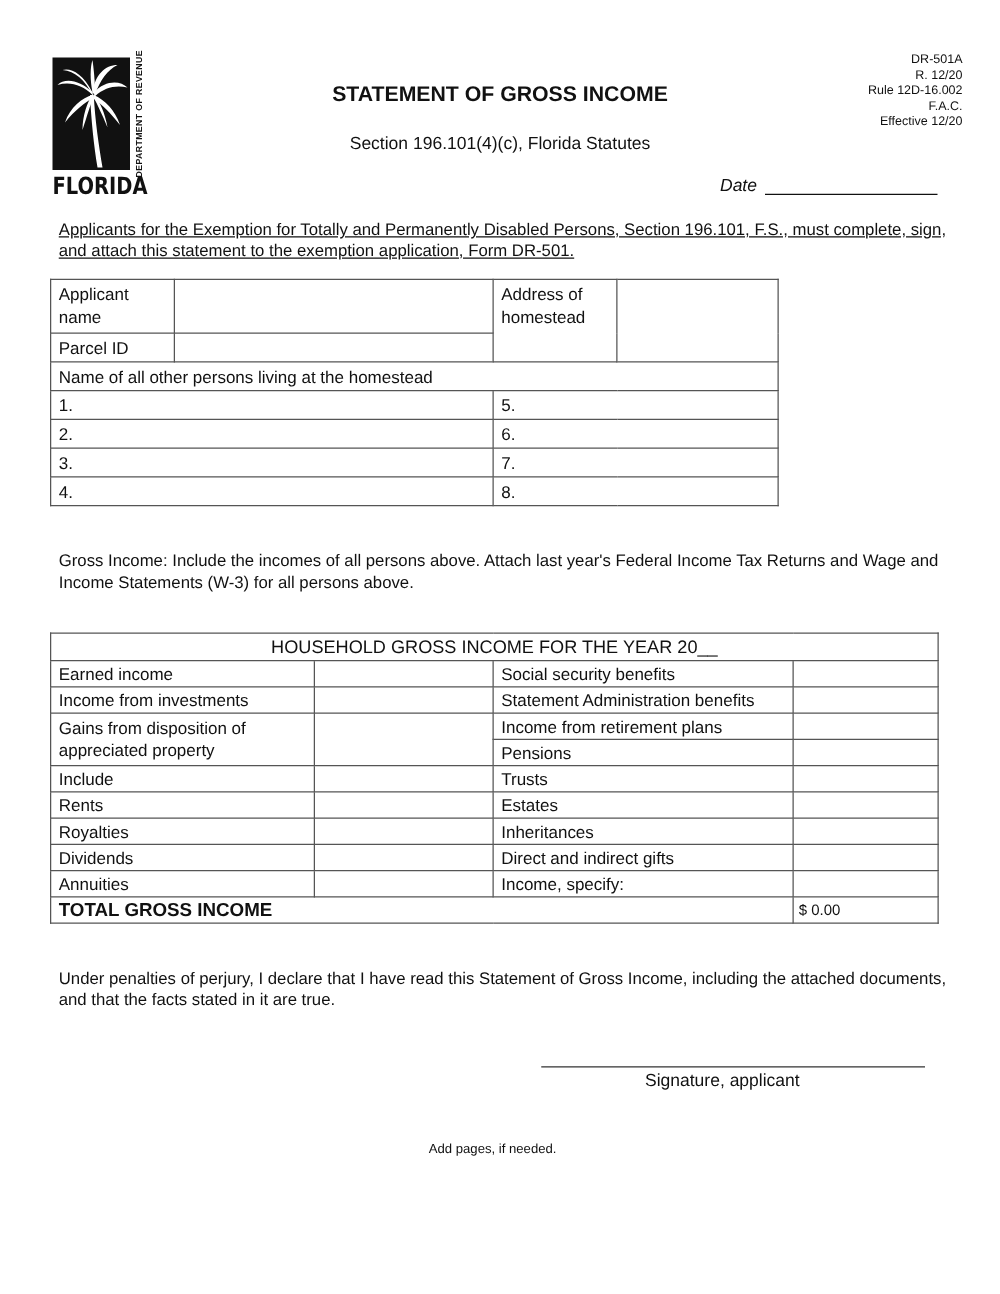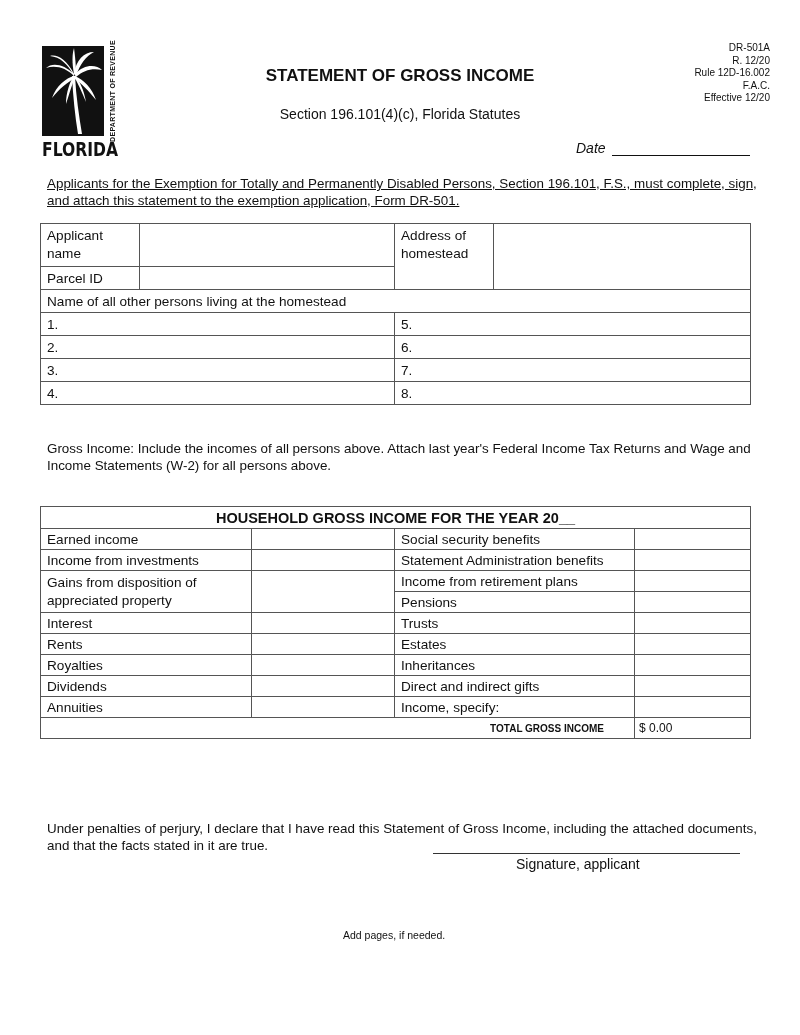--- a/index.html
+++ b/index.html
@@ -17,30 +17,30 @@
   
   .title { left:200px; width:400px; top:66px; text-align:center; font-size:17px; font-weight:bold; }
   .subtitle { left:200px; width:400px; top:106px; text-align:center; font-size:14px; }
   .formid { right:30px; top:42px; text-align:right; font-size:10px; line-height:12.5px; }
   .date { left:576px; top:140px; font-size:14px; display:flex; align-items:flex-end;font-style:italic; }
   .date .line { display:inline-block; width:138px; border-bottom:1px solid #111; margin-left:6px; height:14px; }
   .para { left:47px; width:720px; font-size:13.4px; line-height:17px; }
   
   table { border-collapse:collapse; position:absolute; }
   td { border:1px solid #555; font-size:13.6px; padding:0 6px; vertical-align:middle; }
-  .t1 { left:40px; top:223px; width:711px;padding-left:12px; }
+  .t1 { left:40px; top:223px; width:583px;padding-left:12px; }
   .t1 td { height:22px; }
   .t2 { left:40px; top:506px; width:711px; }
   .t2 td { height:20px; }
-  .t2 .hdr { font-weight:bold; text-align:center; font-size:14.5px; height:21px; }
-  .t2 .total-label { text-align:right; font-weight:bold; font-size:10px; padding-right:30px; }
+  .t2 .hdr { font-weight:normal; text-align:center; font-size:14.5px; height:21px; }
+  .t2 .total-label { text-align:left; font-weight:bold; font-size:15px; padding-right:30px; }
   .t2 .amount { font-size:12px; padding-left:4px; }
   .sig-line { left:433px; top:853px; width:307px; border-top:1.5px solid #333; }
   .sig-label { left:516px; top:856px; font-size:14px; }
-  .add-pages { left:343px; top:913px; font-size:10.5px;margin-top:16px; }
+  .add-pages { left:343px; top:913px; font-size:10.5px; }
 </style>
 </head>
 <body>
 
 <div class="abs logo">
   <div class="logo-box">
     <svg width="62" height="90" viewBox="0 0 62 90">
       <g fill="#fff">
         <path d="M30 30 C31 50 33 70 36 88 L40 88 C37 70 34 50 33 30 Z"></path>
         <path d="M32 28 C22 18 10 16 4 22 C14 19 24 22 32 30 Z"></path>
@@ -112,21 +112,21 @@
     <td colspan="2">3.</td>
     <td colspan="2">7.</td>
   </tr>
   <tr>
     <td colspan="2">4.</td>
     <td colspan="2">8.</td>
   </tr>
 </tbody>
   </table>
 
-<div class="abs para" style="top:440px;">Gross Income: Include the incomes of all persons above. Attach last year's Federal Income Tax Returns and Wage and Income Statements (W-2) for all persons above.</div>
+<div class="abs para" style="top:440px;">Gross Income: Include the incomes of all persons above. Attach last year's Federal Income Tax Returns and Wage and Income Statements (W-3) for all persons above.</div>
 
 <table class="t2">
   <colgroup>
       <col style="width:211px">
       <col style="width:143px">
       <col style="width:240px">
       <col>
     </colgroup>
   <tbody>
       <tr>
@@ -148,21 +148,21 @@
     <td rowspan="2" style="line-height:18px;">Gains from disposition of appreciated property</td>
     <td rowspan="2"></td>
     <td>Income from retirement plans</td>
     <td></td>
   </tr>
   <tr>
     <td>Pensions</td>
     <td></td>
   </tr>
   <tr>
-    <td>Interest</td>
+    <td>Include</td>
     <td></td>
     <td>Trusts</td>
     <td></td>
   </tr>
   <tr>
     <td>Rents</td>
     <td></td>
     <td>Estates</td>
     <td></td>
   </tr>
@@ -184,18 +184,18 @@
     <td>Income, specify:</td>
     <td></td>
   </tr>
   <tr>
     <td colspan="3" class="total-label">TOTAL GROSS INCOME</td>
     <td class="amount">$ 0.00</td>
   </tr>
 </tbody>
   </table>
 
-<div class="abs para" style="top:820px;">Under penalties of perjury, I declare that I have read this Statement of Gross Income, including the attached documents, and that the facts stated in it are true.</div>
+<div class="abs para" style="top:774px;">Under penalties of perjury, I declare that I have read this Statement of Gross Income, including the attached documents, and that the facts stated in it are true.</div>
 
 <div class="abs sig-line"></div>
 <div class="abs sig-label">Signature, applicant</div>
 
 <div class="abs add-pages">Add pages, if needed.</div>
 
 </body></html>

